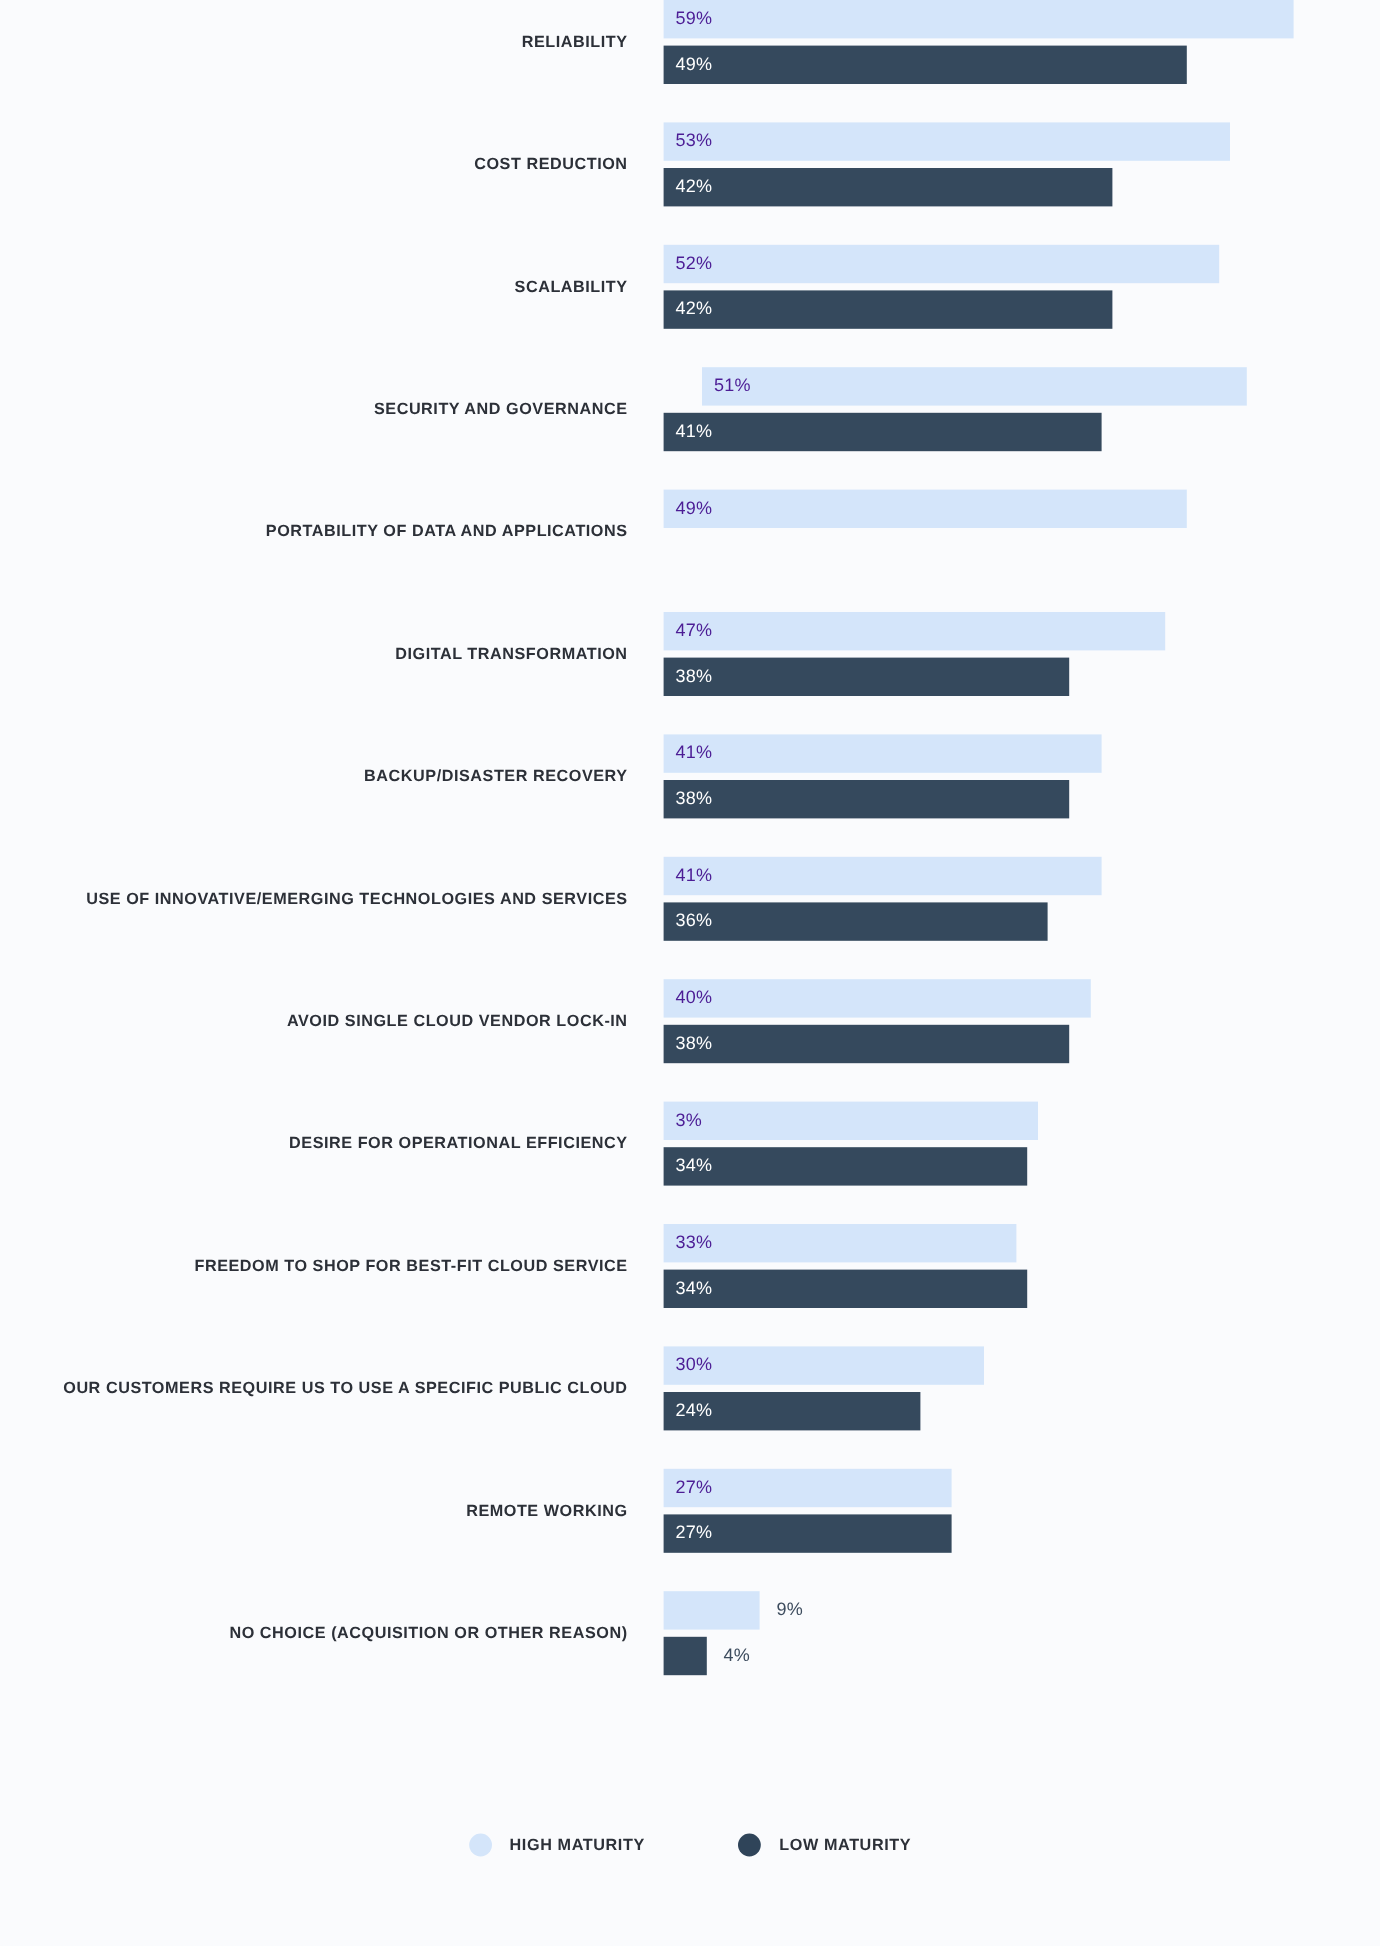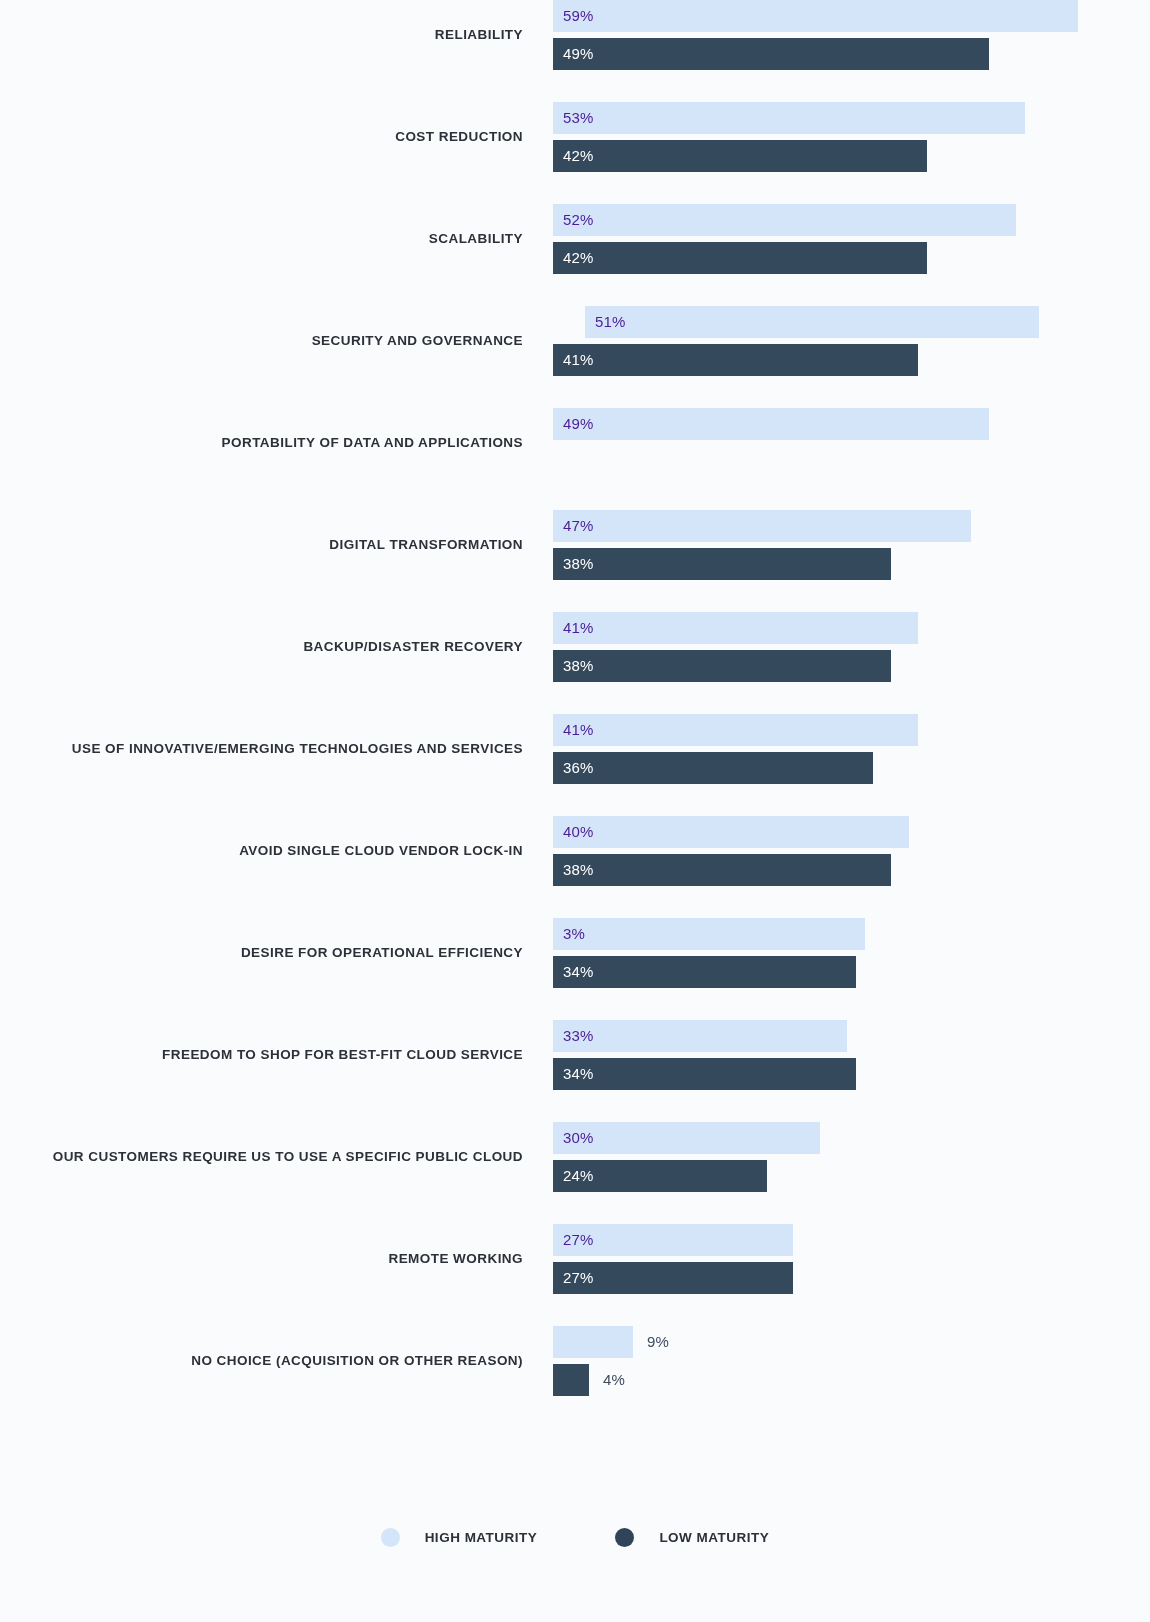--- a/index.html
+++ b/index.html
@@ -73,21 +73,21 @@
     top: 1528px;
     width: 1150px;
     display: flex;
     justify-content: center;
     align-items: center;
     gap: 78px;
   }
   .legend-item {
     display: flex;
     align-items: center;
-    gap: 25px;
+    gap: 15px;
   }
   .legend-swatch {
     width: 19px;
     height: 19px;
     border-radius: 50%;
     display: block;
   }
   .legend-swatch.high { background: #d4e5fa; }
   .legend-swatch.low  { background: #2f4459; }
   .legend-label {

